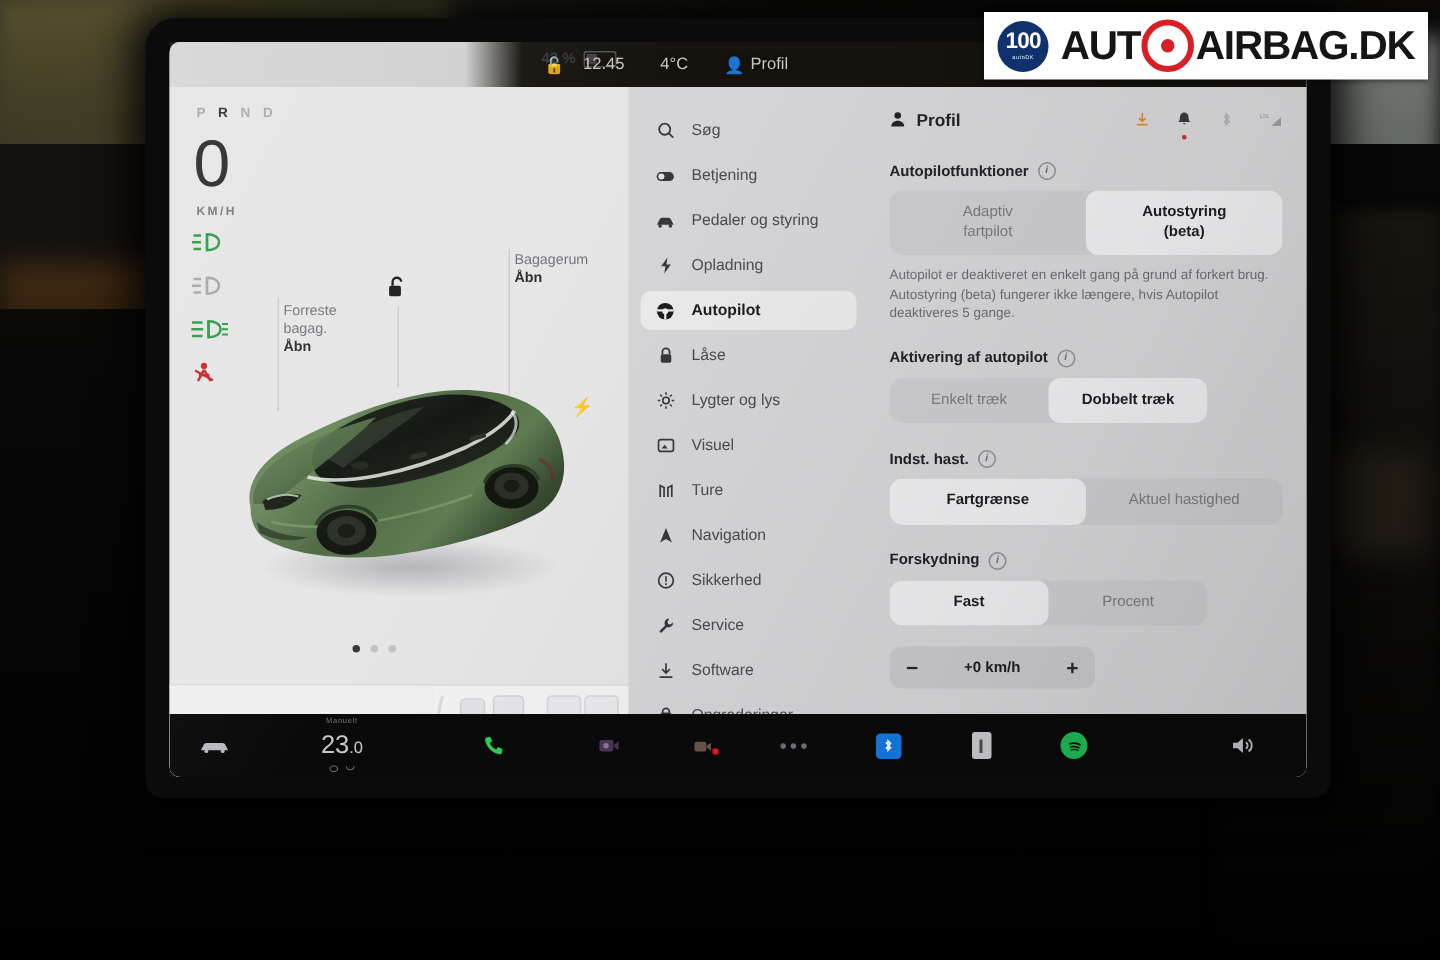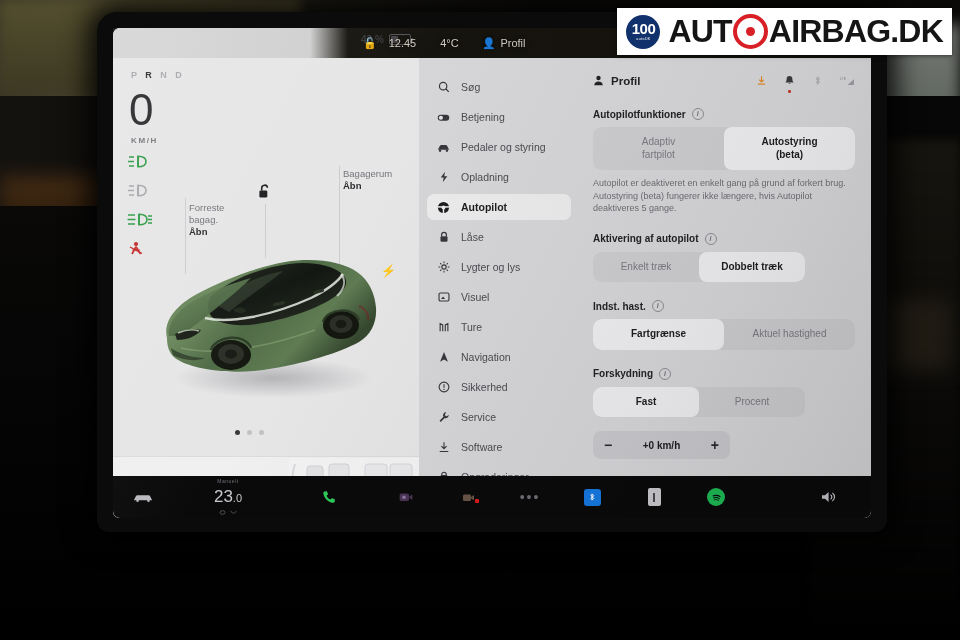--- a/index.html
+++ b/index.html
@@ -93,21 +93,21 @@
   .temp{color:#c9c9cd;font-size:17px;font-weight:300;position:relative;}
   .temp small{font-size:11px;}
   .templbl{position:absolute;left:50%;transform:translateX(-50%);top:-9px;font-size:5px;color:#72727a;letter-spacing:.5px;}
   .tempicons{position:absolute;left:50%;transform:translateX(-50%);bottom:-8px;display:flex;gap:4px;}
 
   
   .wm{position:absolute;right:8px;top:8px;background:#fff;padding:5px 9px;display:flex;align-items:center;gap:8px;box-shadow:0 1px 4px rgba(0,0,0,.5);}
   .wm-badge{width:34px;height:34px;border-radius:50%;background:#10316b;color:#fff;display:flex;flex-direction:column;align-items:center;justify-content:center;line-height:1;}
   .wm-badge .n{font-size:15px;font-weight:700;letter-spacing:-.5px;}
   .wm-badge .s{font-size:3.6px;letter-spacing:.4px;margin-top:1.5px;}
-  .wm-txt{font-size:32px;font-weight:800;color:#151515;letter-spacing:-.8px;display:flex;align-items:center;}
+  .wm-txt{font-size:27px;font-weight:800;color:#151515;letter-spacing:-.8px;display:flex;align-items:center;}
   .wm-target{width:27px;height:27px;border-radius:50%;border:4px solid #d81f26;display:inline-flex;align-items:center;justify-content:center;margin:0 1px;}
   .wm-target i{width:9px;height:9px;border-radius:50%;background:#d81f26;display:block;}
 
   .glare{position:absolute;left:113px;top:28px;width:758px;height:490px;pointer-events:none;background:linear-gradient(118deg,rgba(255,255,255,.085) 0%,rgba(255,255,255,0) 33%,rgba(0,0,0,.05) 72%,rgba(0,0,0,.12) 100%);}
 </style>
 </head>
 <body>
 
 <div class="photo">
 

